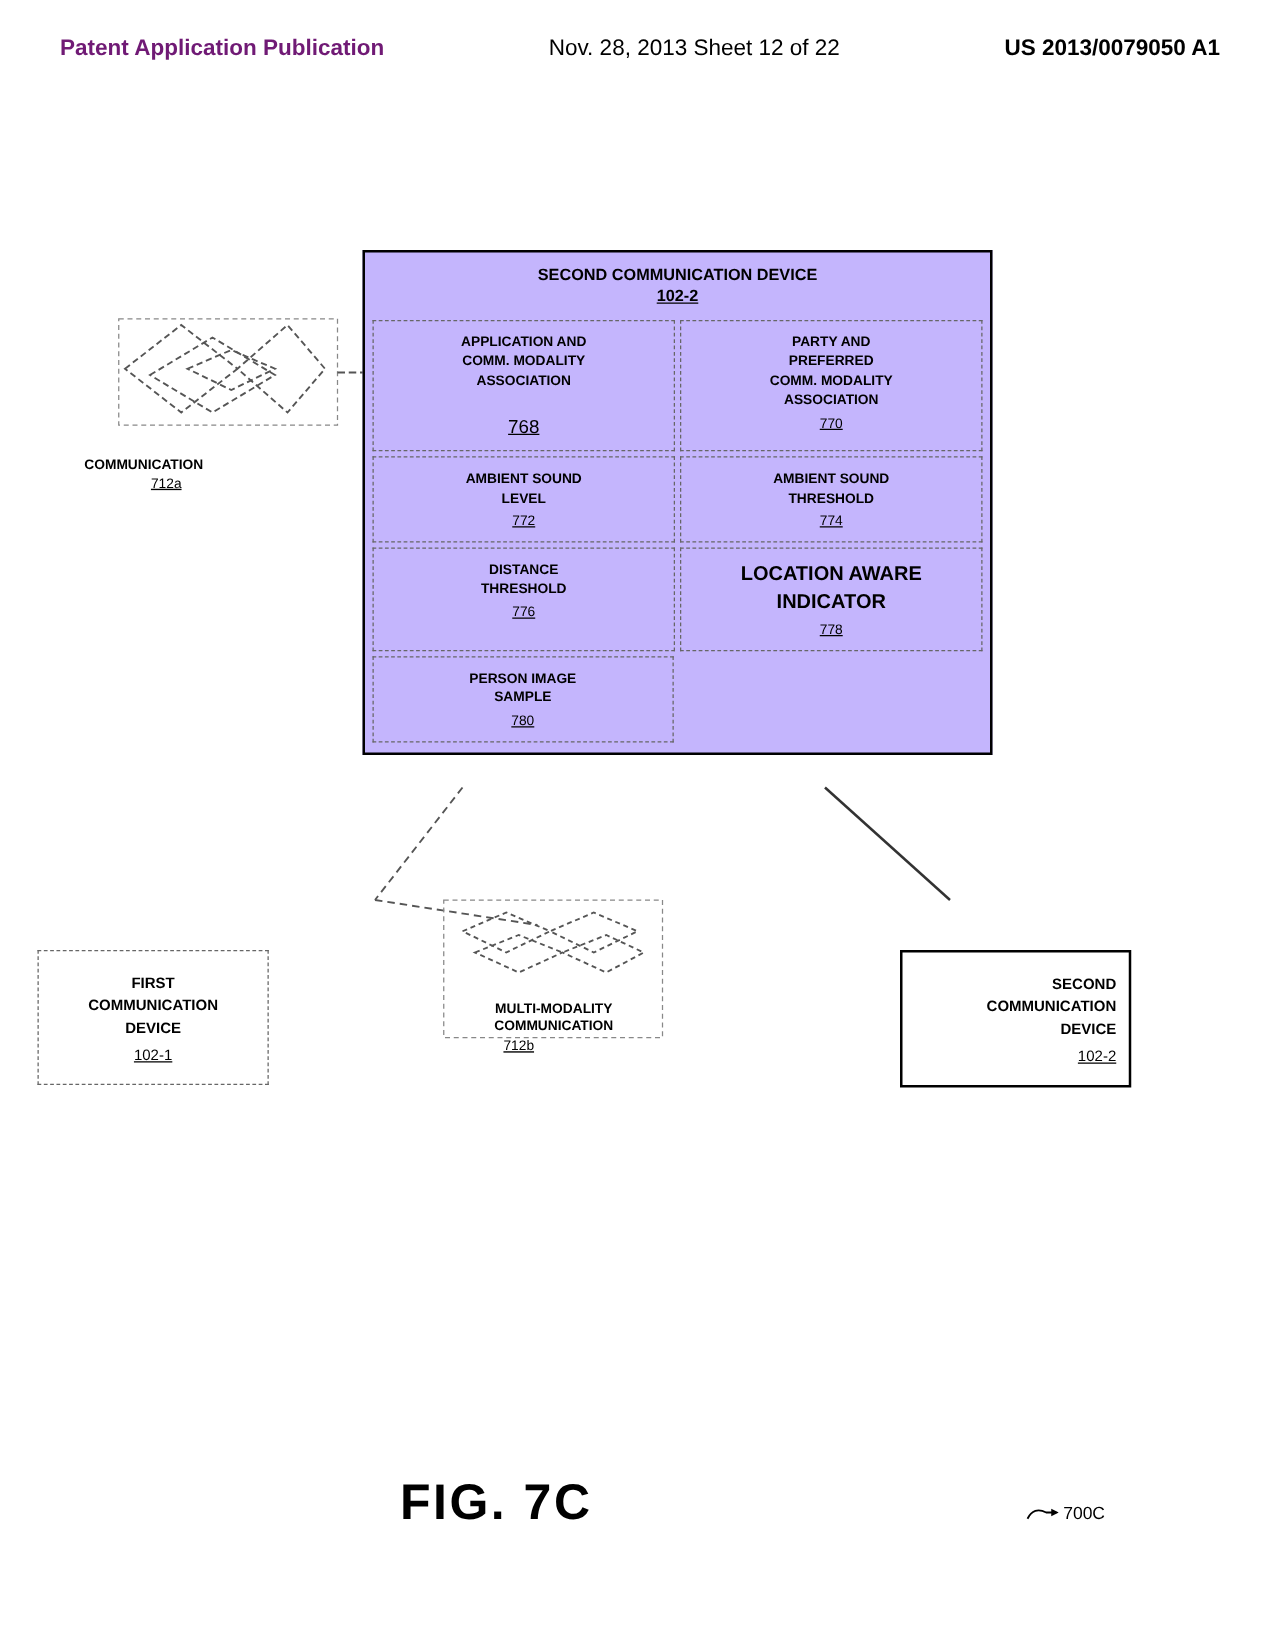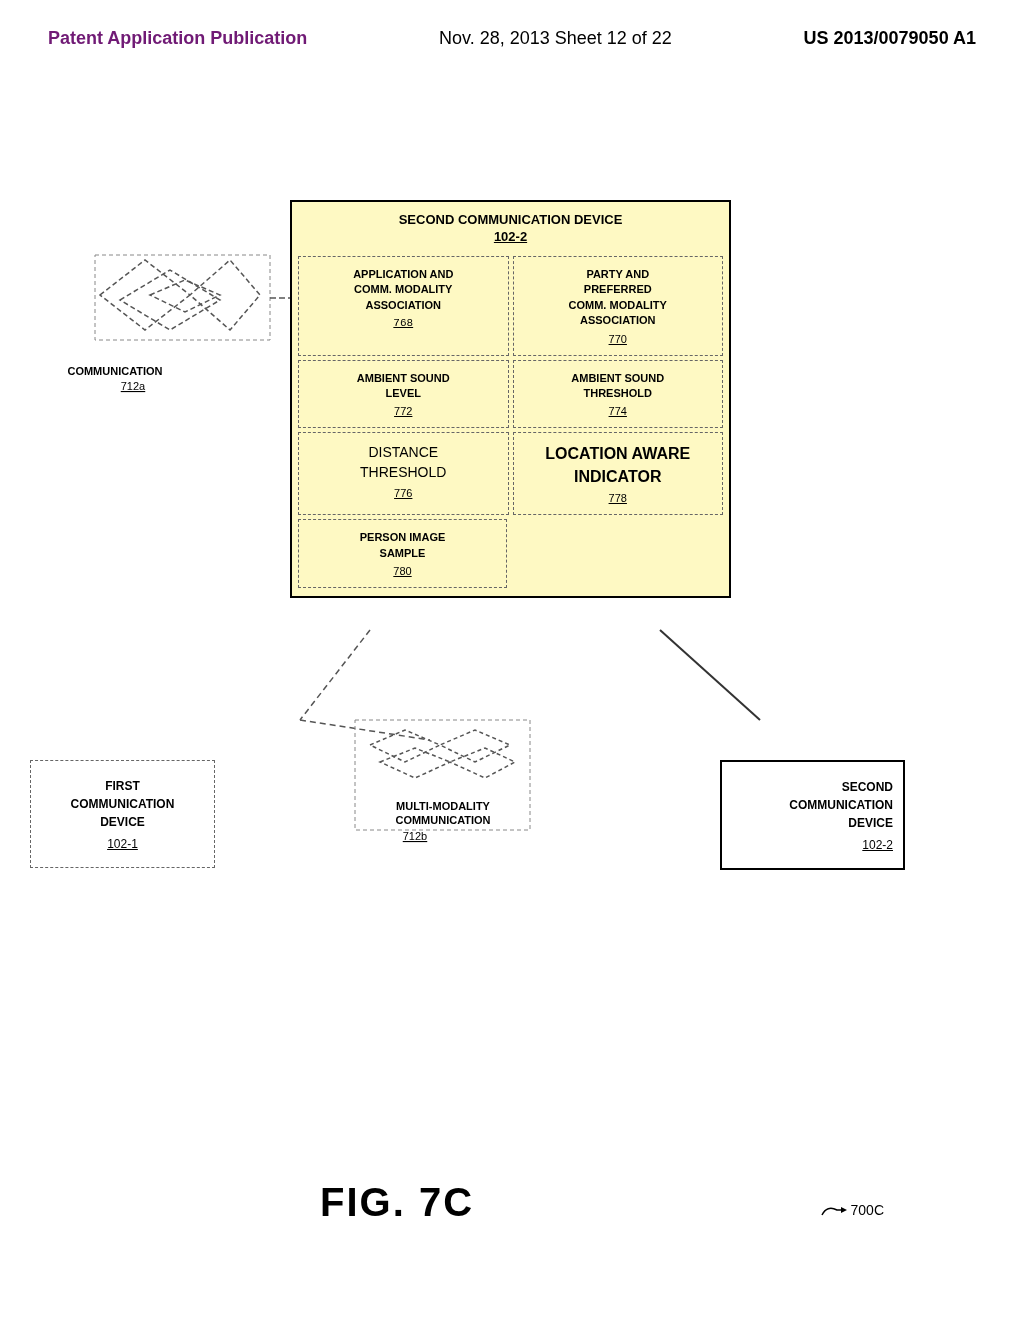--- a/index.html
+++ b/index.html
@@ -86,49 +86,49 @@
     <path d="M 370,745 L 405,730 L 440,745 L 475,730 L 510,745 L 475,762 L 440,745 L 405,762 Z" fill="none" stroke="#555" stroke-width="1.5" stroke-dasharray="4,3"></path>
 
     <path d="M 380,762 L 415,748 L 450,762 L 485,748 L 515,762 L 485,778 L 450,762 L 415,778 Z" fill="none" stroke="#555" stroke-width="1.5" stroke-dasharray="4,3"></path>
     <text x="443" y="810" font-size="11" font-weight="bold" fill="#000" text-anchor="middle">MULTI-MODALITY</text>
     <text x="443" y="824" font-size="11" font-weight="bold" fill="#000" text-anchor="middle">COMMUNICATION</text>
     <text x="415" y="840" font-size="11" fill="#000" text-anchor="middle" text-decoration="underline">712b</text>
   </g>
 
 </svg>
 
-<div style="position:absolute; top:200px; left:290px; width:441px; border:2px solid #000; background:#fef9c3;">
+<div style="position:absolute; top:200px; left:290px; width:504px; border:2px solid #000; background:#c4b5fd;">
   <div style="text-align:center; padding:10px 8px 2px 8px; font-size:13px; font-weight:bold;">SECOND COMMUNICATION DEVICE</div>
   <div style="text-align:center; padding:0 8px 8px 8px; font-size:13px; font-weight:bold; text-decoration:underline;">102-2</div>
 
   <div style="display:grid; grid-template-columns:1fr 1fr; padding:4px 6px 0 6px; gap:4px;">
     <div style="border:1.5px dashed #666; padding:10px 6px; text-align:center;">
       <div style="font-size:11px; font-weight:bold; line-height:1.4;">APPLICATION AND<br>COMM. MODALITY<br>ASSOCIATION</div>
-      <div style="font-size:11px; text-decoration:underline; margin-top:4px;font-family:Liberation Mono, monospace;">768</div>
+      <div style="font-size:15px; text-decoration:underline; margin-top:20px;">768</div>
     </div>
     <div style="border:1.5px dashed #666; padding:10px 6px; text-align:center;">
       <div style="font-size:11px; font-weight:bold; line-height:1.4;">PARTY AND<br>PREFERRED<br>COMM. MODALITY<br>ASSOCIATION</div>
       <div style="font-size:11px; text-decoration:underline; margin-top:4px;">770</div>
     </div>
   </div>
 
   <div style="display:grid; grid-template-columns:1fr 1fr; padding:4px 6px 0 6px; gap:4px;">
     <div style="border:1.5px dashed #666; padding:10px 6px; text-align:center;">
       <div style="font-size:11px; font-weight:bold; line-height:1.4;">AMBIENT SOUND<br>LEVEL</div>
       <div style="font-size:11px; text-decoration:underline; margin-top:4px;">772</div>
     </div>
     <div style="border:1.5px dashed #666; padding:10px 6px; text-align:center;">
       <div style="font-size:11px; font-weight:bold; line-height:1.4;">AMBIENT SOUND<br>THRESHOLD</div>
       <div style="font-size:11px; text-decoration:underline; margin-top:4px;">774</div>
     </div>
   </div>
 
   <div style="display:grid; grid-template-columns:1fr 1fr; padding:4px 6px 0 6px; gap:4px;">
     <div style="border:1.5px dashed #666; padding:10px 6px; text-align:center;">
-      <div style="font-size:14px; font-weight:normal; line-height:1.4;">DISTANCE<br>THRESHOLD</div>
+      <div style="font-size:11px; font-weight:bold; line-height:1.4;">DISTANCE<br>THRESHOLD</div>
       <div style="font-size:11px; text-decoration:underline; margin-top:4px;">776</div>
     </div>
     <div style="border:1.5px dashed #666; padding:10px 6px; text-align:center;">
       <div style="font-size:16px; font-weight:bold; line-height:1.4;">LOCATION AWARE<br>INDICATOR</div>
       <div style="font-size:11px; text-decoration:underline; margin-top:4px;">778</div>
     </div>
   </div>
 
   <div style="display:grid; grid-template-columns:1fr 1fr; padding:4px 6px 8px 6px; gap:7px;">
     <div style="border:1.5px dashed #666; padding:10px 6px; text-align:center;">

